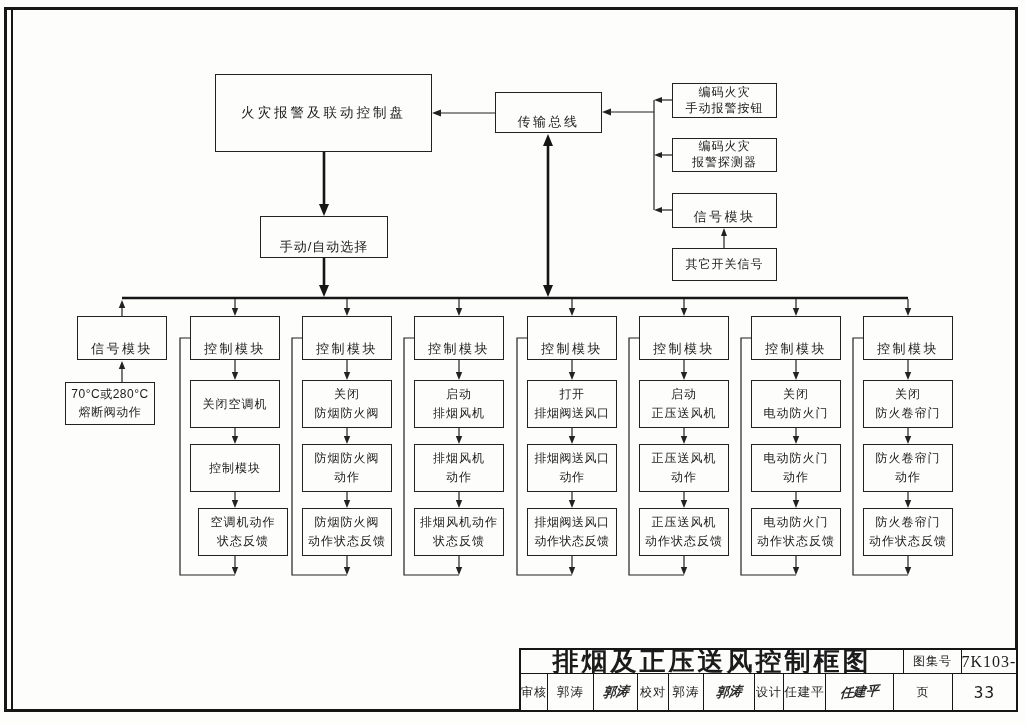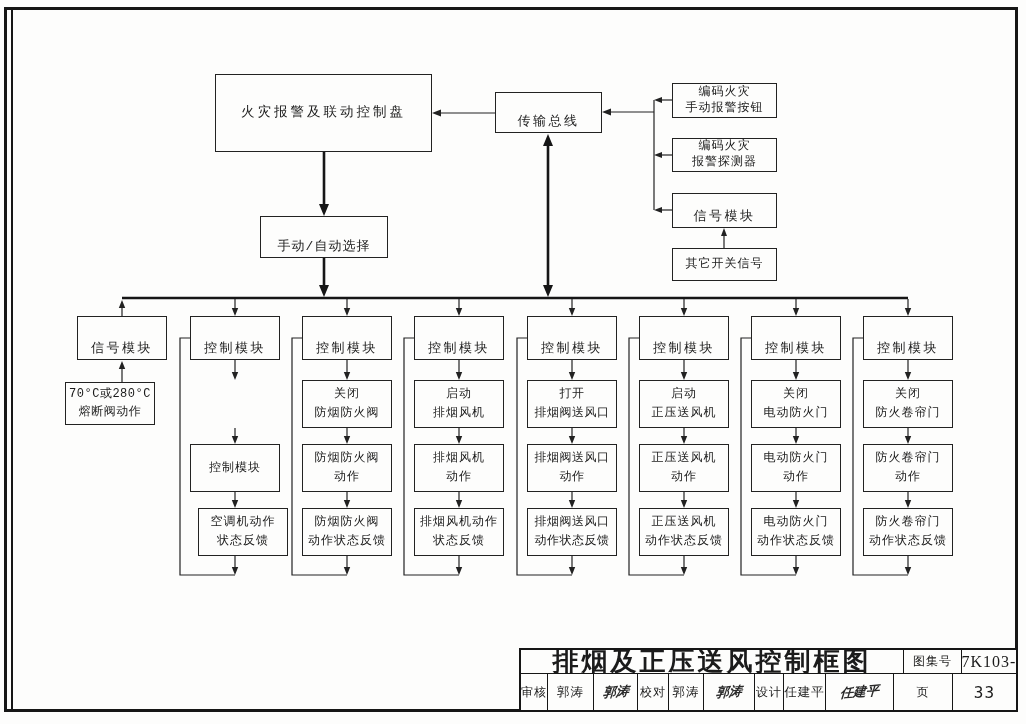--- a/index.html
+++ b/index.html
@@ -12,21 +12,21 @@
     position:absolute;left:4px;top:7px;width:1014px;height:705px;
     border:3px solid #161616;box-sizing:border-box;
   }
   .frame-inner-left{
     position:absolute;left:11px;top:7px;width:2px;height:705px;background:#161616;
   }
   svg.wires{position:absolute;left:0;top:0;}
   .dbox{
     position:absolute;box-sizing:border-box;border:1.3px solid #222;background:#fdfdfc;
     display:flex;flex-direction:column;align-items:center;justify-content:center;
-    text-align:center;font-size:12px;line-height:1.55;letter-spacing:1px;font-family:Liberation Mono, monospace;
+    text-align:center;font-size:12px;line-height:1.55;letter-spacing:1px;
   }
   .dbox span{display:block;white-space:nowrap;}
   .mod{font-size:13px;letter-spacing:2.5px;justify-content:flex-end;}
   .big{font-size:13.5px;letter-spacing:3px;}
   
   .tblock{
     position:absolute;left:519px;top:648px;width:499px;height:64px;
     border:2px solid #161616;box-sizing:border-box;background:#fdfdfc;
     display:flex;flex-direction:column;
   }
@@ -203,20 +203,23 @@
   <div class="dbox mod" style="left:77px;top:316px;width:90px;height:44px">
     <span>信号模块</span>
   </div>
   <div class="dbox" style="left:65px;top:382px;width:90px;height:43px;line-height:1.45;letter-spacing:0.5px">
     <span>70°C或280°C</span>
     <span>熔断阀动作</span>
   </div>
 
   <div class="dbox mod" style="left:190px;top:316px;width:90px;height:44px">
     <span>控制模块</span>
+  </div>
+  <div class="dbox" style="left:190px;top:380px;width:90px;height:48px">
+    <span>关闭空调机</span>
   </div>
   <div class="dbox" style="left:190px;top:444px;width:90px;height:48px">
     <span>控制模块</span>
   </div>
   <div class="dbox" style="left:198px;top:508px;width:90px;height:48px">
     <span>空调机动作</span>
     <span>状态反馈</span>
   </div>
 
   <div class="dbox mod" style="left:302px;top:316px;width:90px;height:44px">

